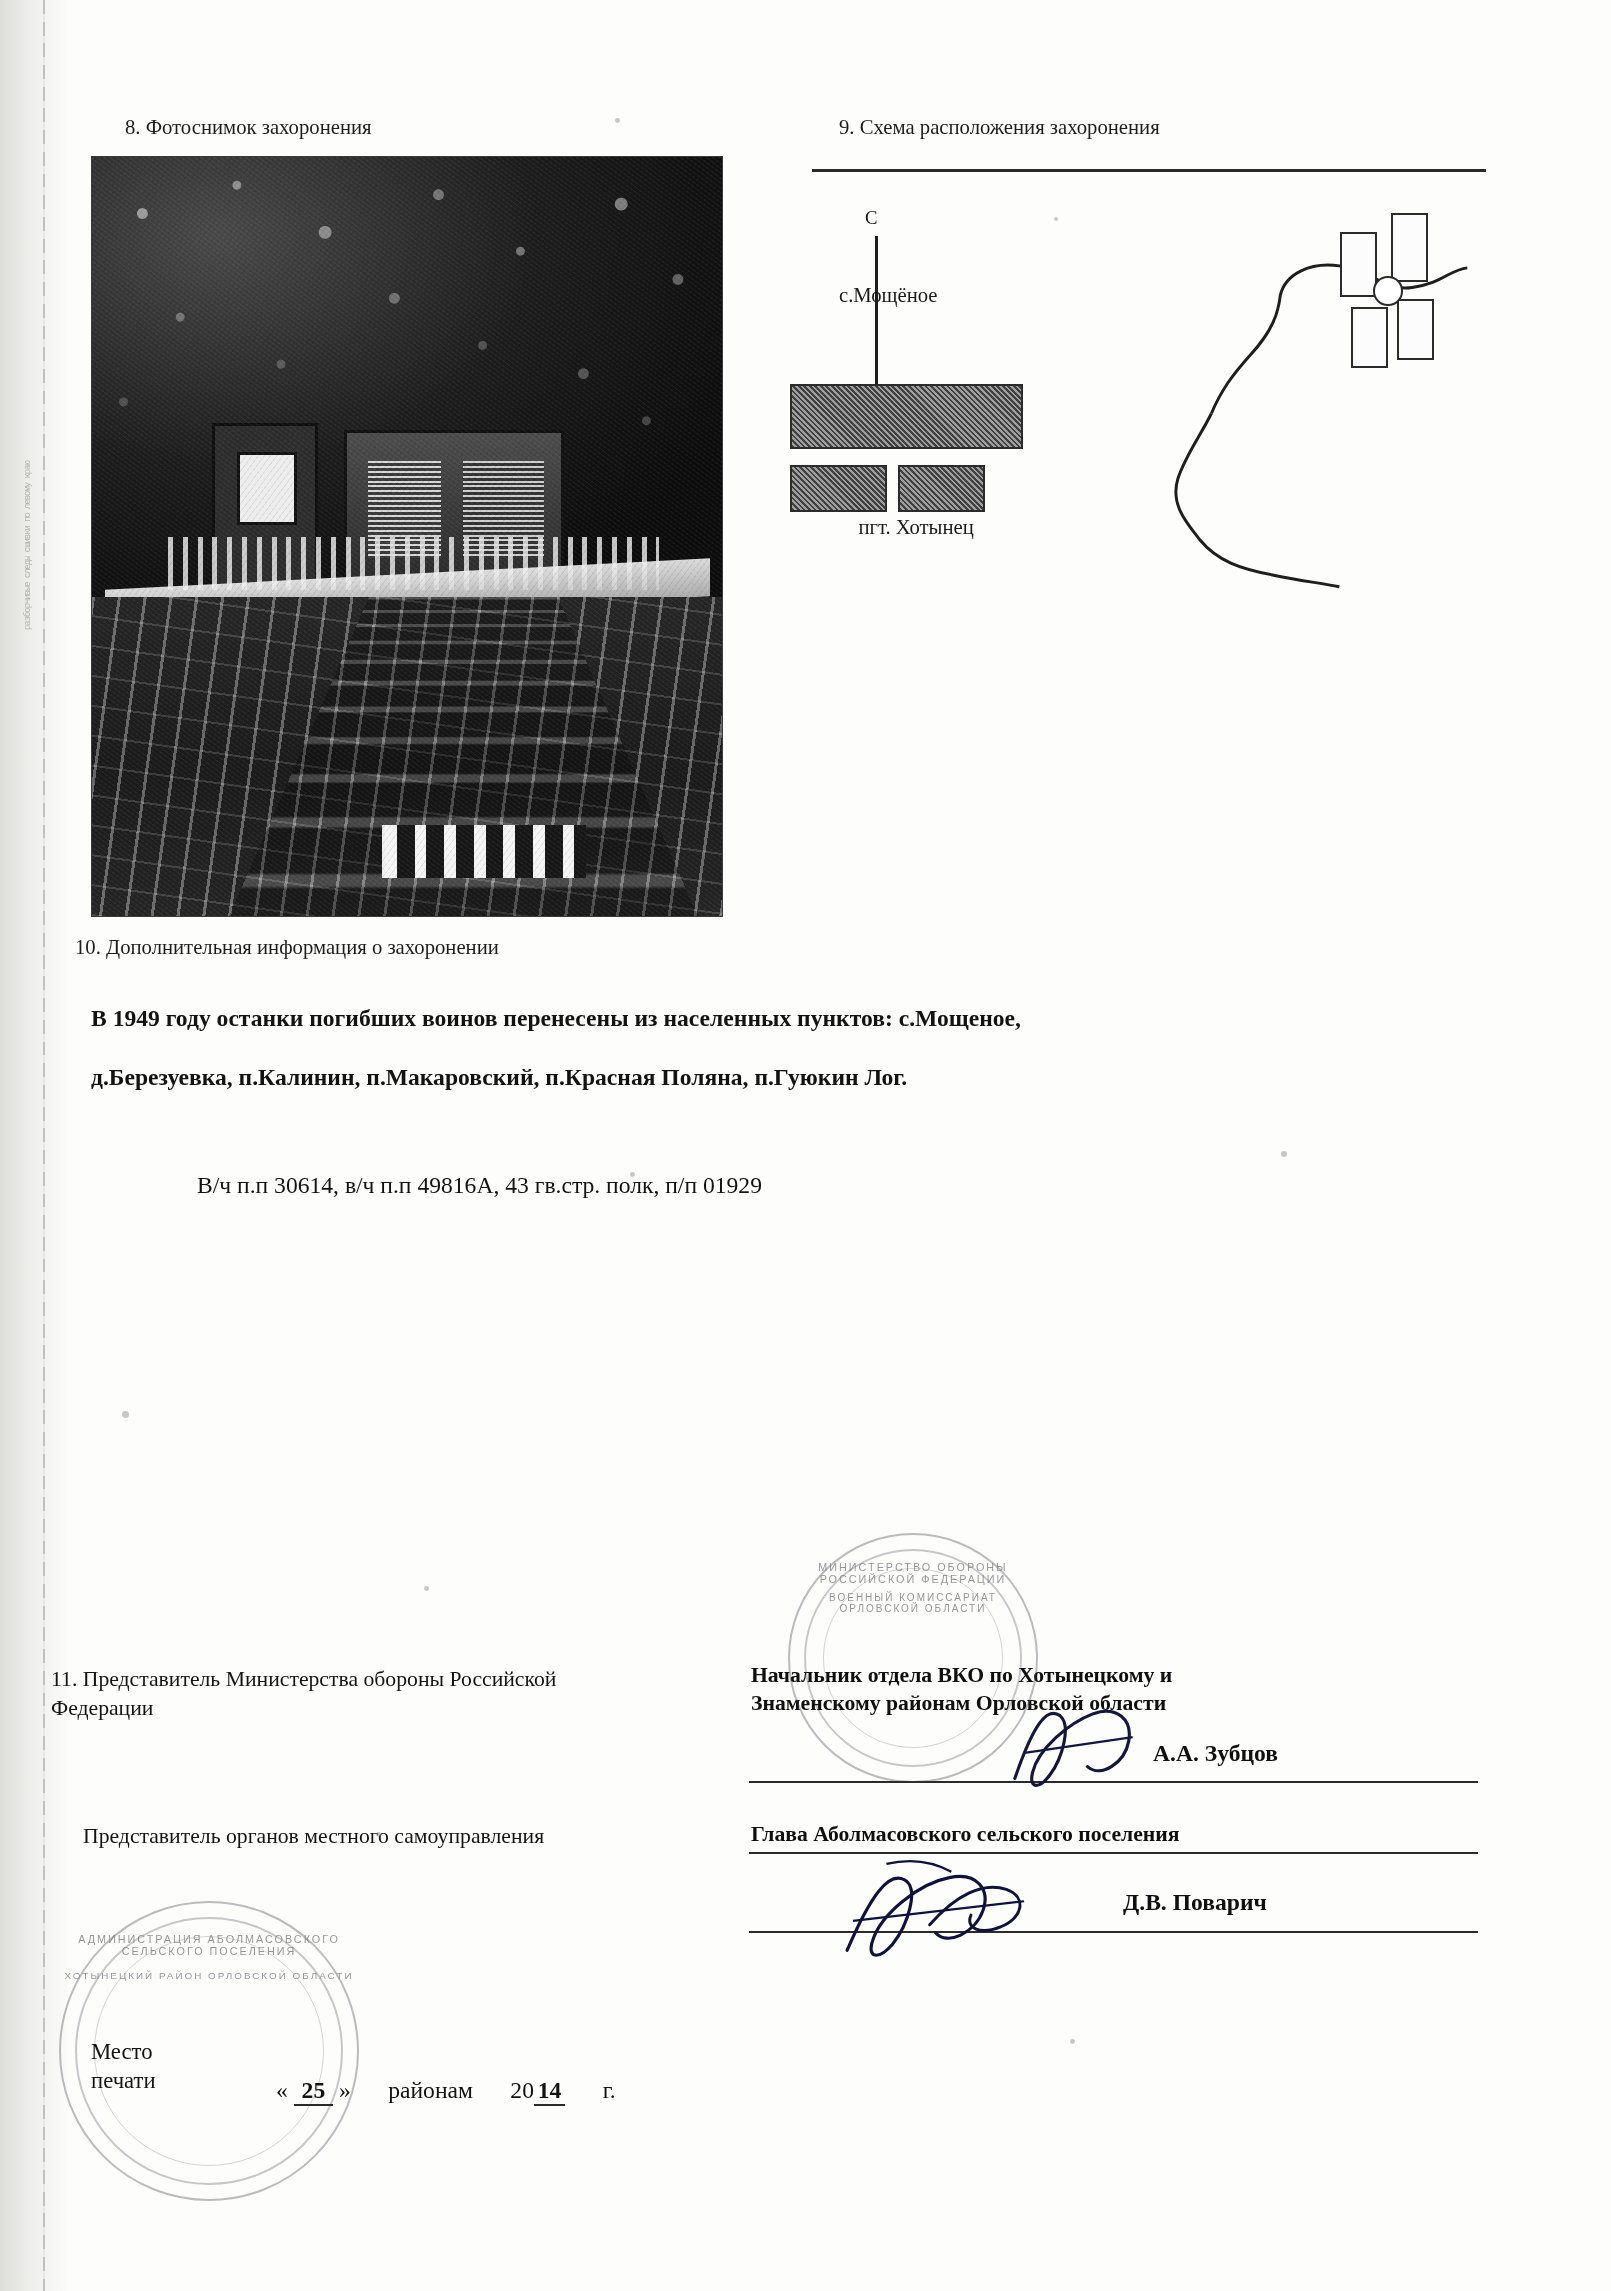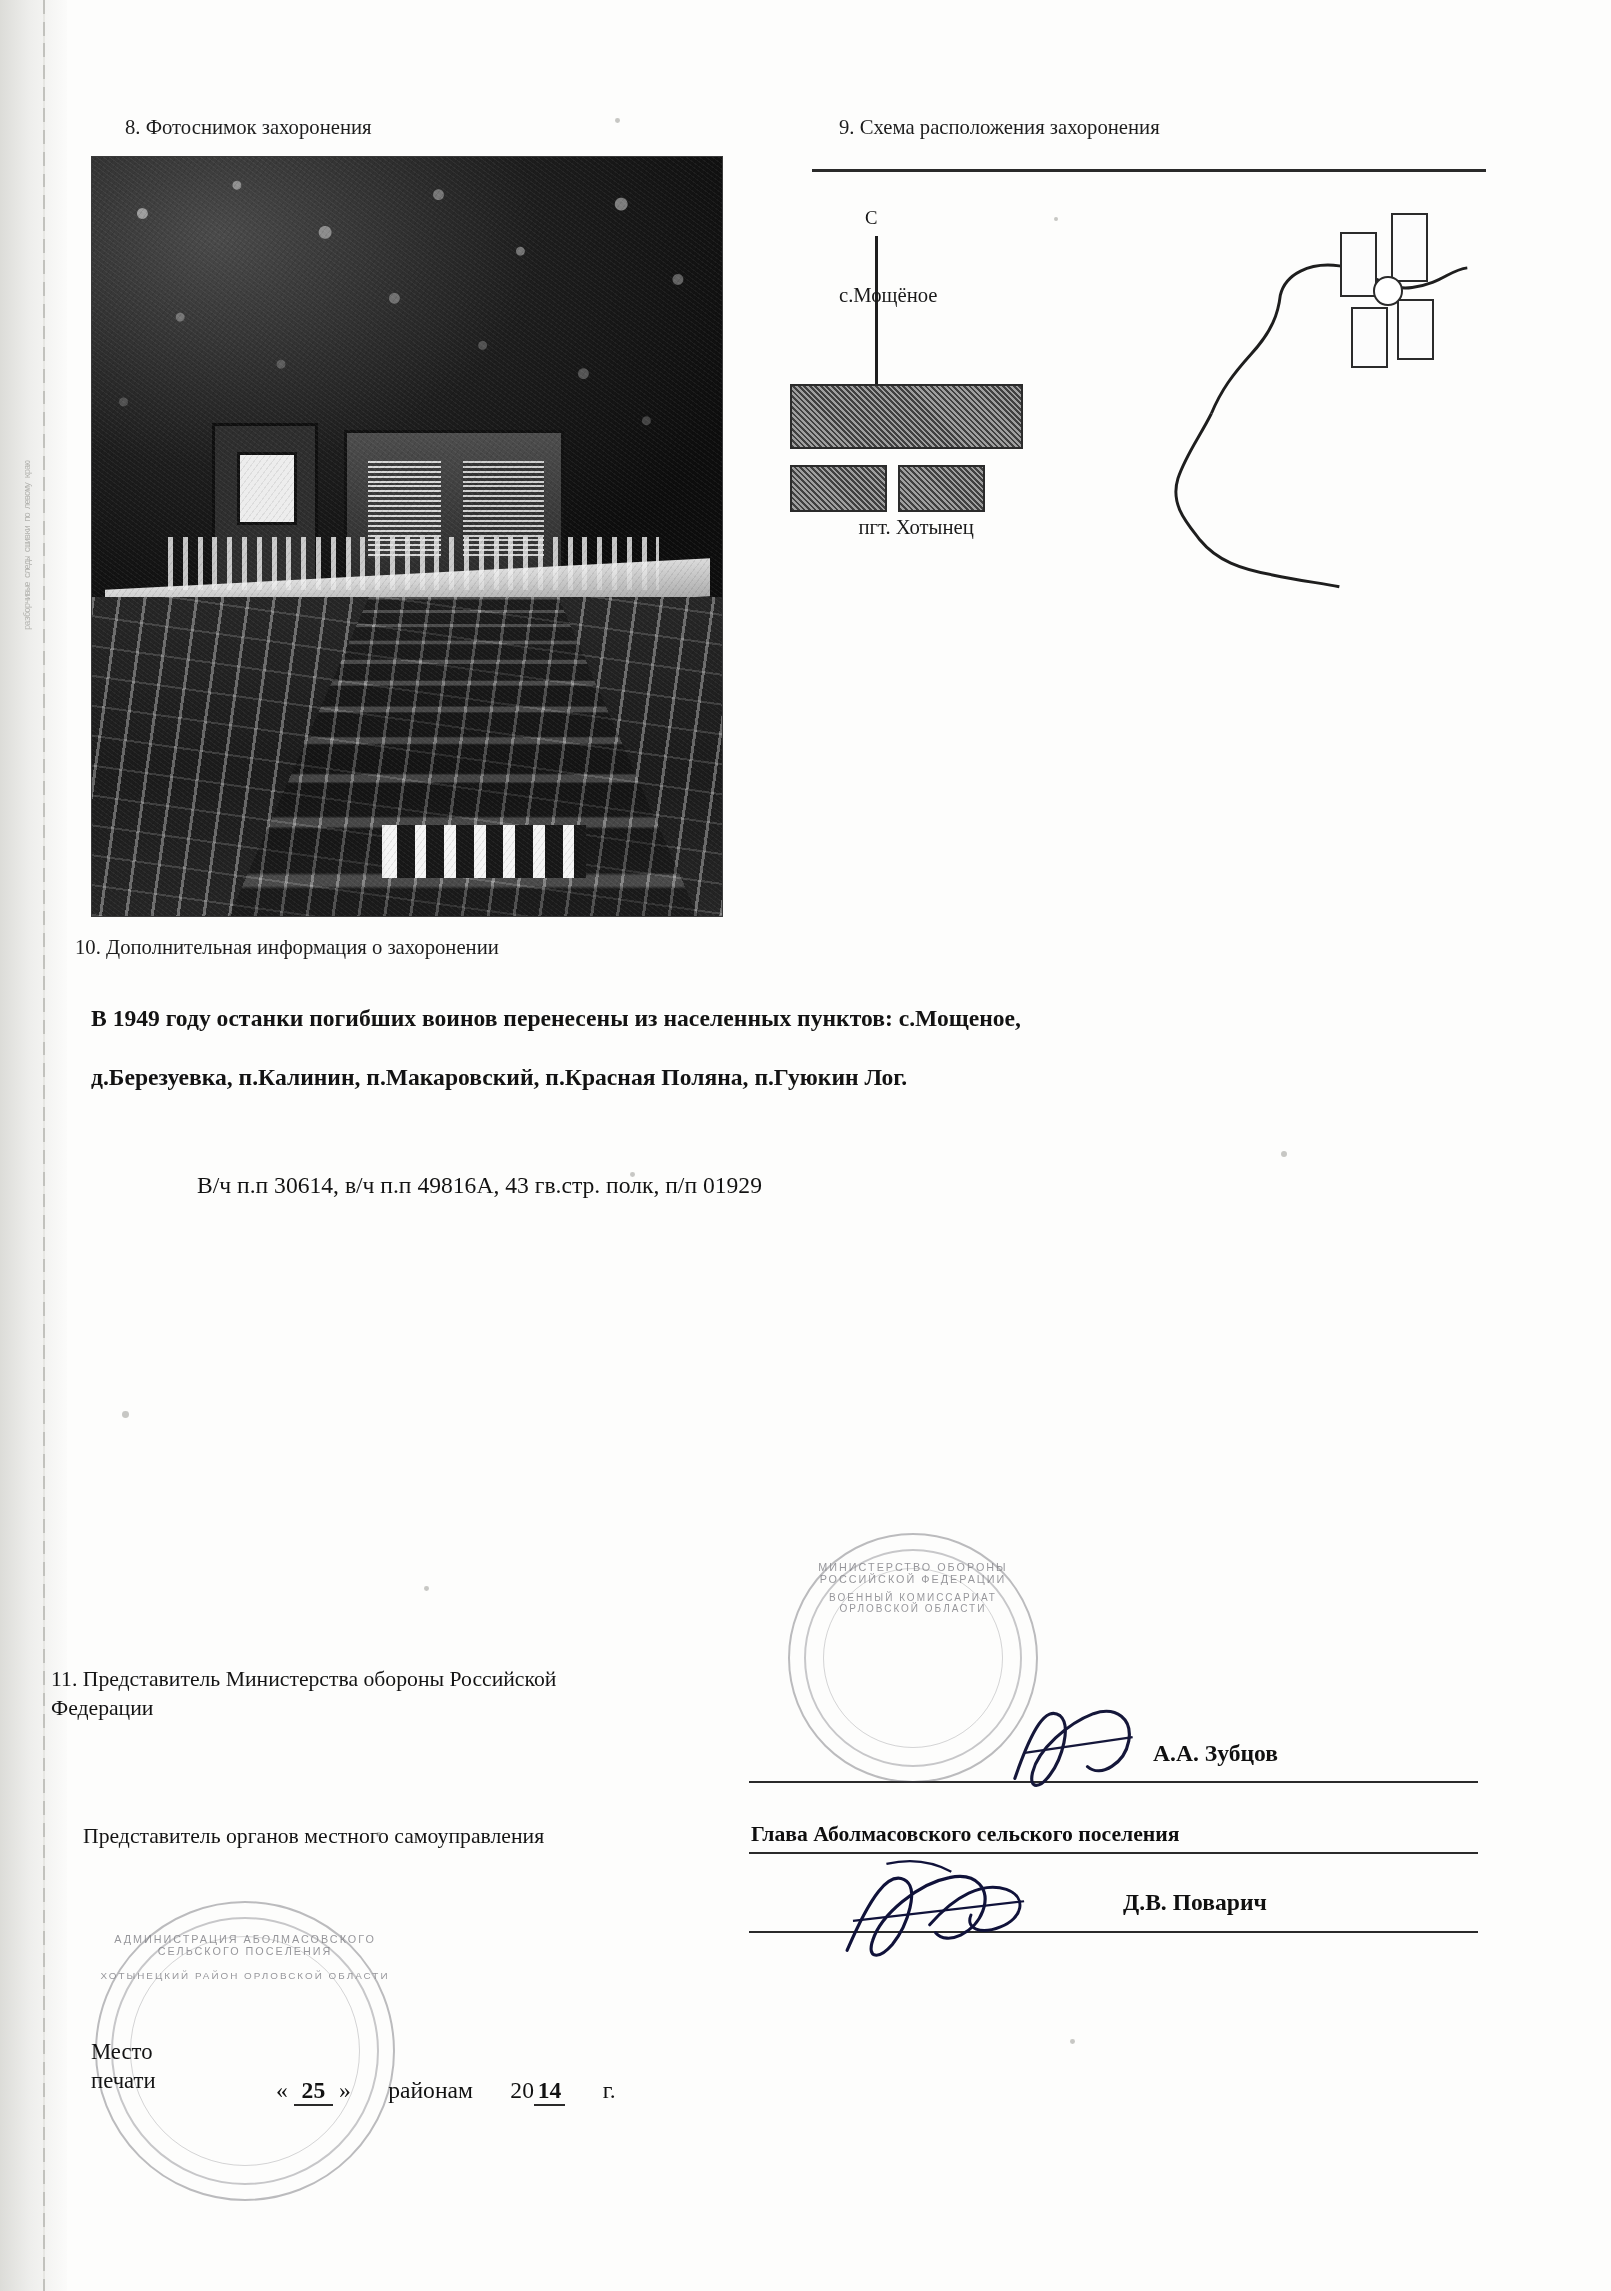--- a/index.html
+++ b/index.html
@@ -320,21 +320,21 @@
   .stamp-text {
     position: absolute;
     left: 0; right: 0;
     text-align: center;
     font-size: 10.8px;
     letter-spacing: 2px;
     color: rgba(45,45,55,.8);
     font-family: "Liberation Sans", sans-serif;
   }
   #stamp-mod { left: 788px; top: 1533px; width: 246px; height: 246px; }
-  #stamp-local { left: 59px; top: 1901px; width: 296px; height: 296px; margin-left: 36px; }
+  #stamp-local { left: 59px; top: 1901px; width: 296px; height: 296px; }
 
   
   #mesto-pechati {
     position: absolute;
     left: 91px; top: 2037px;
     font-size: 22.7px;
     line-height: 1.28;
     color: #141414;
   }
   .date-row {
@@ -415,20 +415,22 @@
   </div>
 
   <div class="sect-title" id="info-title">10. Дополнительная информация о захоронении</div>
   <div class="info-p" id="info-line1">В 1949 году останки погибших воинов  перенесены из населенных пунктов: с.Мощеное,</div>
   <div class="info-p" id="info-line2">д.Березуевка, п.Калинин, п.Макаровский, п.Красная Поляна, п.Гуюкин Лог.</div>
   <div class="info-p" id="info-line3">В/ч п.п 30614,  в/ч п.п 49816А, 43 гв.стр. полк, п/п 01929</div>
 
   <div class="sig-label" id="rep-mod">11. Представитель Министерства обороны Российской Федерации</div>
   <div class="sig-label" id="rep-local">Представитель органов местного самоуправления</div>
 
+  <div class="sig-head" id="head-vko" style="white-space:pre;">Начальник отдела ВКО по Хотынецкому и
+Знаменскому районам Орловской области</div>
   <div class="sig-rule" id="rule1"></div>
   <div class="sig-name" id="name-zubcov">А.А. Зубцов</div>
 
   <div class="sig-head" id="head-glava">Глава Аболмасовского сельского поселения</div>
   <div class="sig-rule" id="rule2"></div>
   <div class="sig-name" id="name-povarich">Д.В. Поварич</div>
   <div class="sig-rule" id="rule3"></div>
 
   <svg class="scribble" style="left:985px; top:1694px;" width="256" height="108" viewBox="0 0 260 110">
     <path d="M 30 86 C 48 34, 62 12, 76 22 C 88 32, 78 66, 66 82 C 56 96, 44 98, 48 80 C 54 56, 84 30, 110 20 C 134 12, 150 26, 146 48 C 142 70, 118 86, 104 74" fill="none" stroke="#15173a" stroke-width="3.2" stroke-linecap="round"></path>

